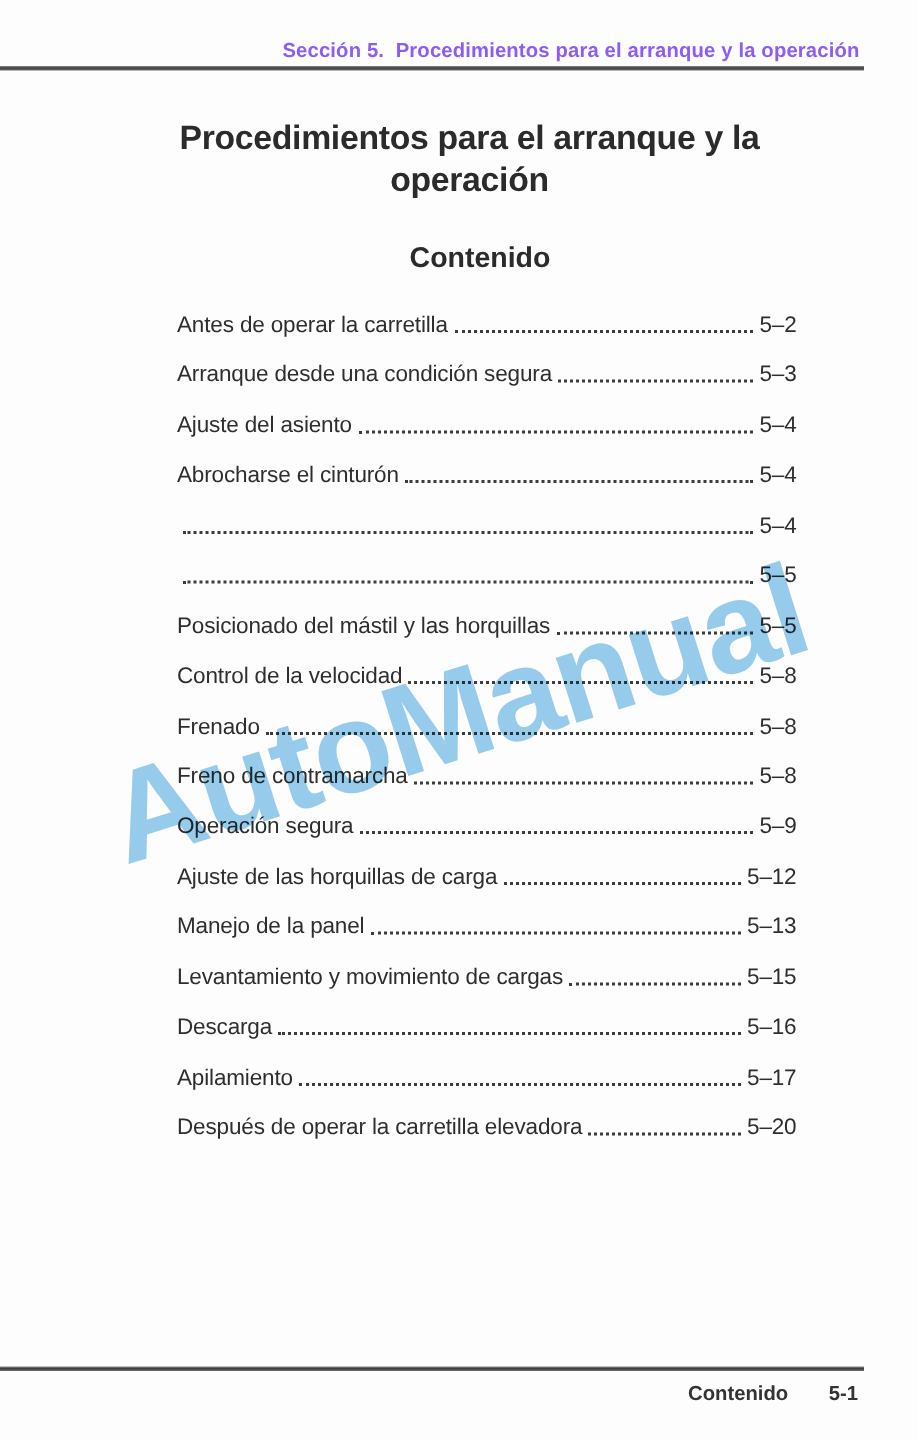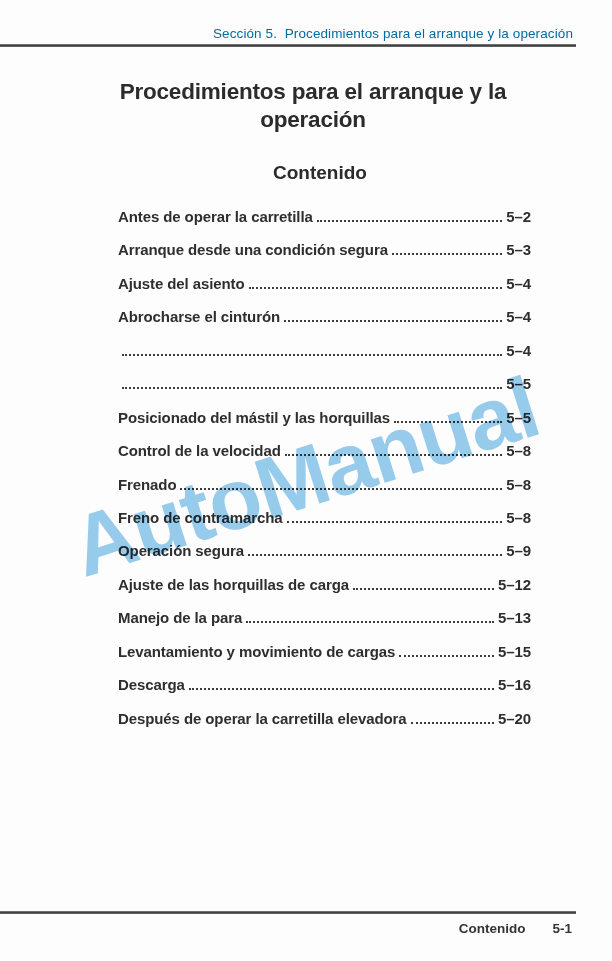--- a/index.html
+++ b/index.html
@@ -10,22 +10,22 @@
     position: relative;
     overflow: hidden;
     color: #2e2e2e;
   }
   .page { position: absolute; inset: 0; }
 
   
   .header-title {
     position: absolute;
     top: 26px; right: 39px;
-    font-size: 13.5px; font-weight: normal;
-    color: #0369a1;
+    font-size: 13.5px; font-weight: bold;
+    color: #8b5cf6;
     white-space: pre;
     letter-spacing: 0.1px;
   }
   .header-rule {
     position: absolute;
     top: 44px; left: 0; width: 576px; height: 2.5px;
     background: linear-gradient(#8a8a8a, #3f3f3f 45%, #6d6d6d);
   }
 
   
@@ -51,21 +51,21 @@
   
   .toc {
     position: absolute;
     top: 209px; left: 118px; width: 413px;
     z-index: 1;
   }
   .toc-row {
     height: 33.45px;
     display: flex;
     align-items: flex-start;
-    font-size: 15px; font-weight: bold;
+    font-size: 15px; font-weight: normal;
     line-height: 16px;
     color: #2e2e2e;
     letter-spacing: -0.1px;
   }
   .toc-label { white-space: nowrap; }
   .toc-dots {
     flex: 1 1 auto;
     height: 13px;
     border-bottom: 2px dotted #3c3c3c;
     margin: 0 4px 0 4px;
@@ -180,38 +180,43 @@
     <span class="toc-page">5–9</span>
   </div>
 
   <div class="toc-row">
     <span class="toc-label">Ajuste de las horquillas de carga</span>
     <span class="toc-dots"></span>
     <span class="toc-page">5–12</span>
   </div>
 
   <div class="toc-row">
-    <span class="toc-label">Manejo de la para</span>
+    <span class="toc-label">Manejo de la panel</span>
     <span class="toc-dots"></span>
     <span class="toc-page">5–13</span>
   </div>
 
 
   <div class="toc-row">
     <span class="toc-label">Levantamiento y movimiento de cargas</span>
     <span class="toc-dots"></span>
     <span class="toc-page">5–15</span>
   </div>
 
   <div class="toc-row">
     <span class="toc-label">Descarga</span>
     <span class="toc-dots"></span>
     <span class="toc-page">5–16</span>
   </div>
 
+  <div class="toc-row">
+    <span class="toc-label">Apilamiento</span>
+    <span class="toc-dots"></span>
+    <span class="toc-page">5–17</span>
+  </div>
 
   <div class="toc-row">
     <span class="toc-label">Después de operar la carretilla elevadora</span>
     <span class="toc-dots"></span>
     <span class="toc-page">5–20</span>
   </div>
 </div>
 
   <div class="footer-rule"></div>
   <div class="footer-text">

